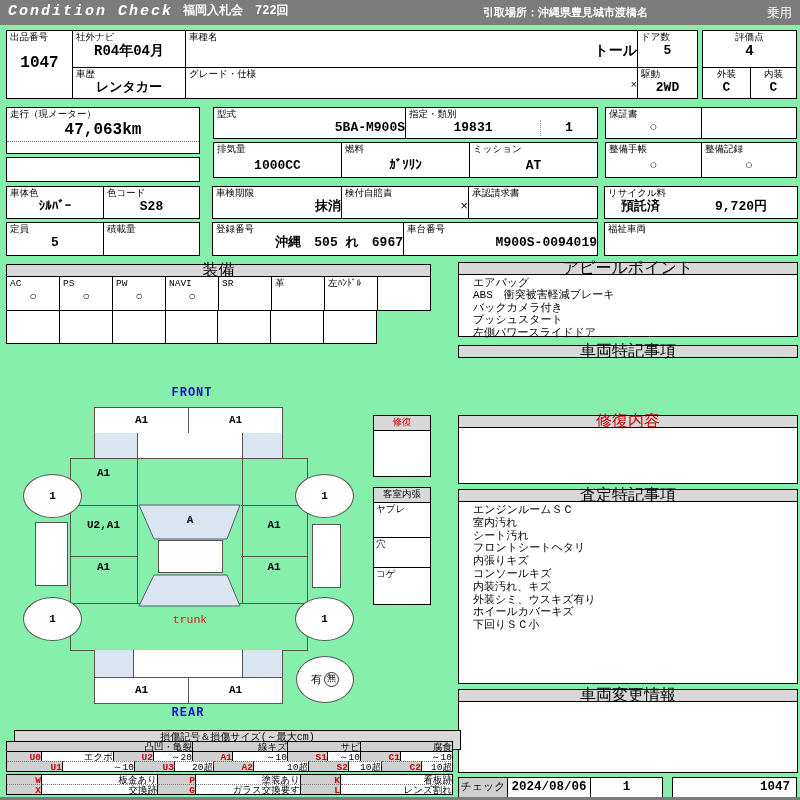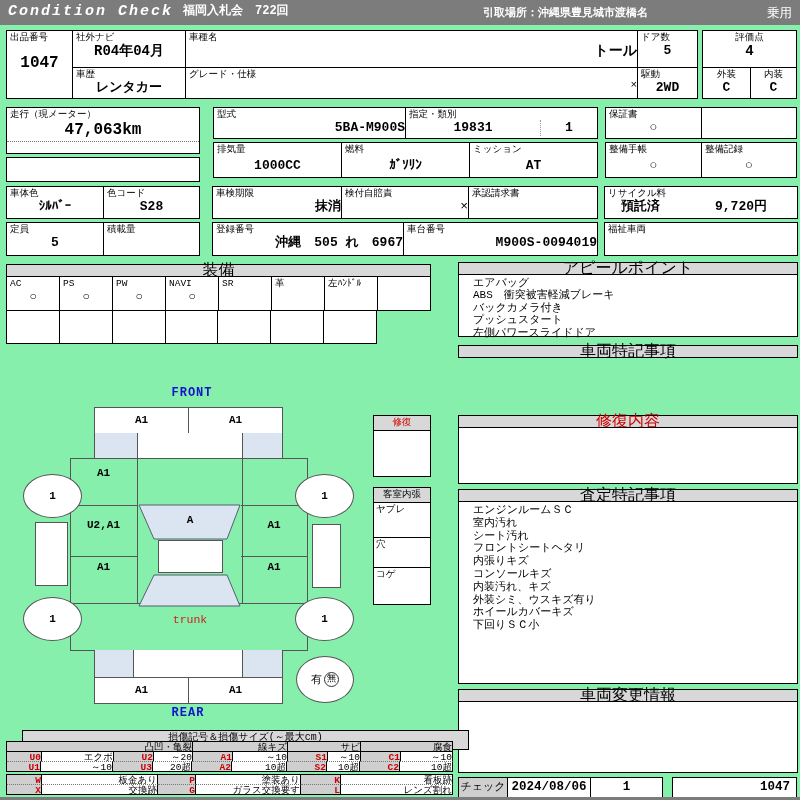--- a/index.html
+++ b/index.html
@@ -360,41 +360,41 @@
     <div class="minihdr" style="color:#c00">修復</div>
   </div>
 
   <div class="minibox" style="left:373px;top:487px;width:58px;height:118px">
     <div class="minihdr">客室内張</div>
     <div class="minirow" style="height:34px;border-top:none">ヤブレ</div>
     <div class="minirow" style="height:30px">穴</div>
     <div class="minirow" style="height:36px">コゲ</div>
   </div>
 
-  <div class="hdr" style="left:22px;top:730px;width:447px;height:20px;font-size:10px">損傷記号＆損傷サイズ(～最大cm)</div>
+  <div class="hdr" style="left:14px;top:730px;width:447px;height:20px;font-size:10px">損傷記号＆損傷サイズ(～最大cm)</div>
   <div class="lgrow" style="left:6px;top:741px;width:447px;height:11px">
     <div class="lgcell gray" style="width:186px">凸凹・亀裂</div>
     <div class="lgcell gray" style="width:95px">線キズ</div>
     <div class="lgcell gray" style="width:73px">サビ</div>
     <div class="lgcell gray" style="flex:1">腐食</div>
   </div>
   <div class="lgrow" style="left:6px;top:751px;width:447px;height:11px">
     <div class="lgcell code" style="width:35px">U0</div>
     <div class="lgcell" style="width:72px">エクボ</div>
     <div class="lgcell code" style="width:40px">U2</div>
     <div class="lgcell" style="width:39px">～20</div>
     <div class="lgcell code" style="width:40px">A1</div>
     <div class="lgcell" style="width:55px">～10</div>
     <div class="lgcell code" style="width:40px">S1</div>
     <div class="lgcell" style="width:33px">～10</div>
     <div class="lgcell code" style="width:40px">C1</div>
     <div class="lgcell" style="flex:1">～10</div>
   </div>
   <div class="lgrow dotted" style="left:6px;top:761px;width:447px;height:11px">
-    <div class="lgcell code" style="width:34px">U1</div>
+    <div class="lgcell code" style="width:56px">U1</div>
     <div class="lgcell" style="width:72px">～10</div>
     <div class="lgcell code" style="width:40px">U3</div>
     <div class="lgcell" style="width:39px">20超</div>
     <div class="lgcell code" style="width:40px">A2</div>
     <div class="lgcell" style="width:55px">10超</div>
     <div class="lgcell code" style="width:40px">S2</div>
     <div class="lgcell" style="width:33px">10超</div>
     <div class="lgcell code" style="width:40px">C2</div>
     <div class="lgcell" style="flex:1">10超</div>
   </div>

